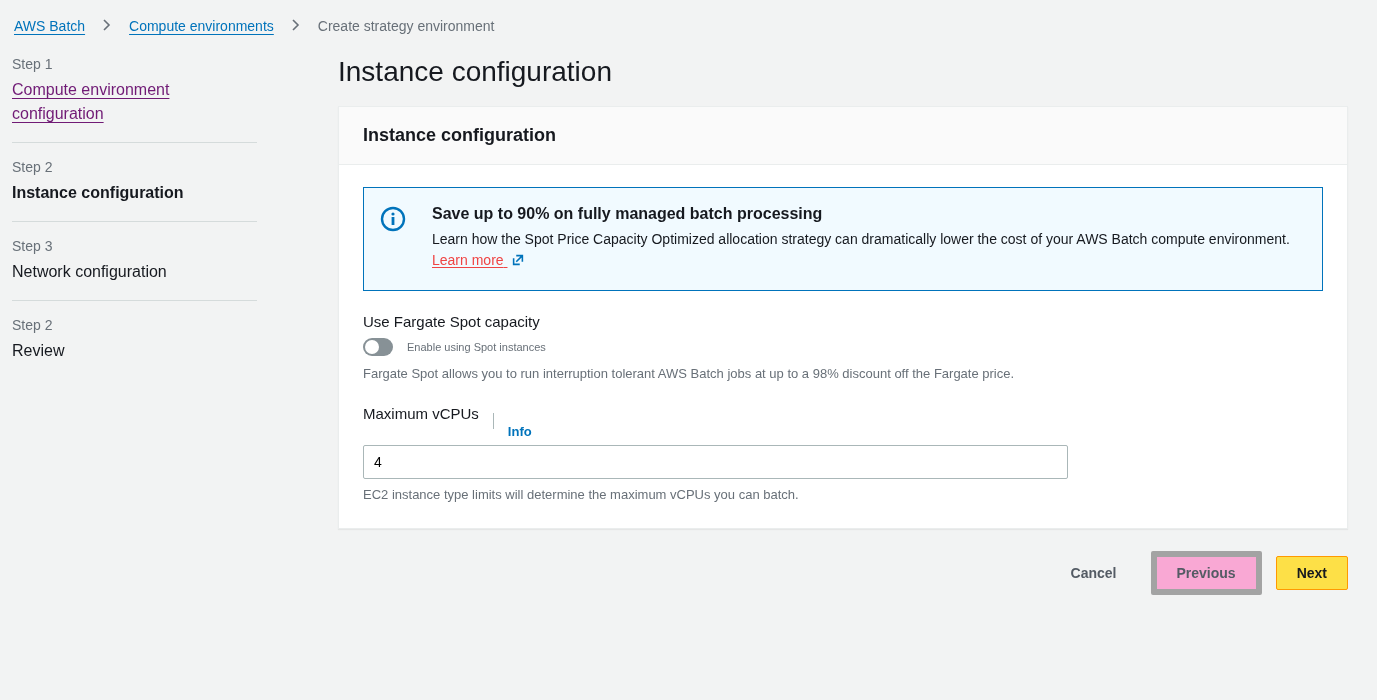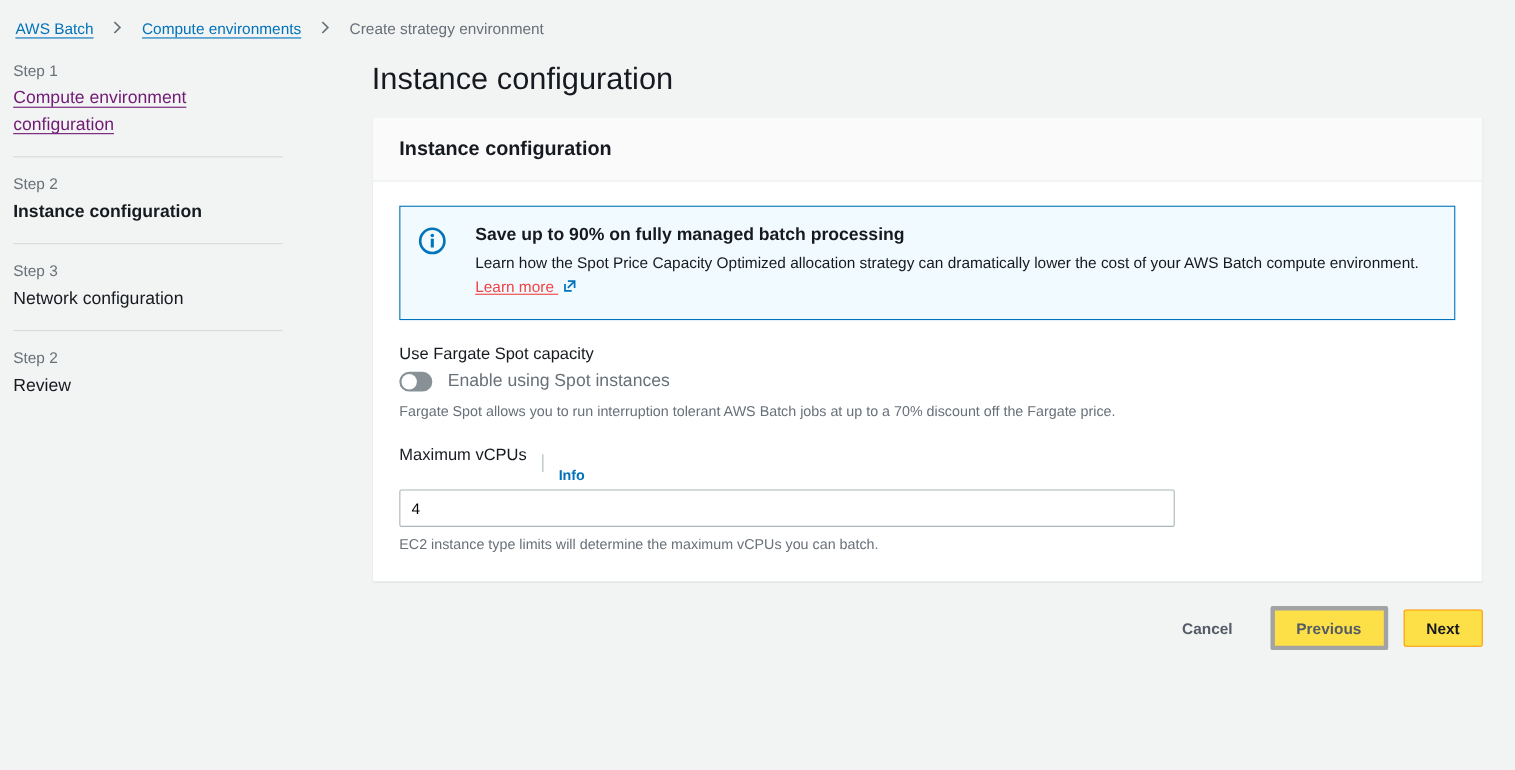--- a/index.html
+++ b/index.html
@@ -149,21 +149,21 @@
     flex-shrink: 0;
   }
   .toggle::after {
     content: "";
     position: absolute;
     width: 14px; height: 14px;
     background: #fff;
     border-radius: 50%;
     top: 2px; left: 2px;
   }
-  .toggle-label { color: #687078; font-size: 16px; }
+  .toggle-label { color: #687078; font-size: 11px; }
   .hint {
     color: #687078;
     font-size: 13px;
     line-height: 1.5;
   }
   .label-row {
     display: flex;
     align-items: center;
     gap: 14px;
     margin-bottom: 6px;
@@ -205,22 +205,22 @@
     border-radius: 2px;
     cursor: pointer;
     border: 1px solid transparent;
   }
   .btn-link {
     background: transparent;
     border: none;
     color: #545b64;
   }
   .btn-secondary {
-    background: #fde047;
-    border: 4px solid #a3a3a3;
+    background: #f9a8d4;
+    border: 6px solid #a3a3a3;
     color: #545b64;
   }
   .btn-primary {
     background: #fde047;
     border: 1px solid #ff9900;
     color: #16191f;
   }
 </style>
 </head>
 <body>
@@ -292,21 +292,21 @@
               </a>
             </div>
           </div>
 
           <div class="form-group">
             <label class="form-label">Use Fargate Spot capacity</label>
             <div class="toggle-row">
               <div class="toggle" role="switch" aria-checked="false"></div>
               <span class="toggle-label">Enable using Spot instances</span>
             </div>
-            <div class="hint">Fargate Spot allows you to run interruption tolerant AWS Batch jobs at up to a 70% discount off the Fargate price.</div>
+            <div class="hint">Fargate Spot allows you to run interruption tolerant AWS Batch jobs at up to a 98% discount off the Fargate price.</div>
           </div>
 
           <div class="form-group" style="margin-bottom:0;">
             <div class="label-row">
               <label class="form-label">Maximum vCPUs</label>
               <span class="divider-v"></span>
               <span class="info-link">Info</span>
             </div>
             <input type="text" class="text-input" value="4" style="">
             <div class="hint" style="margin-top:6px;">EC2 instance type limits will determine the maximum vCPUs you can batch.</div>

